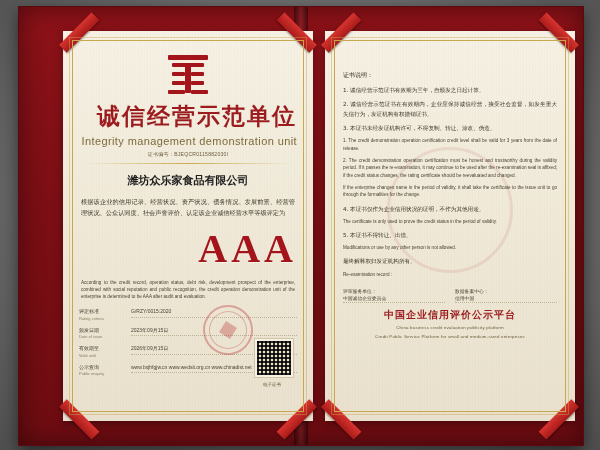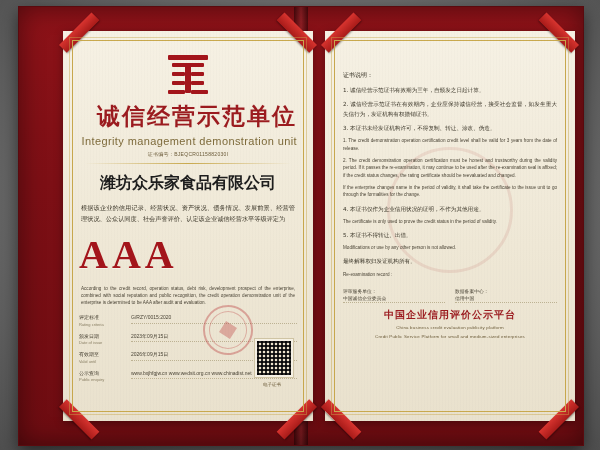--- a/index.html
+++ b/index.html
@@ -74,29 +74,29 @@
     margin-top:3px;
   }
   .certno{
     text-align:center;font-size:5px;color:#6a5a38;margin-top:4px;letter-spacing:.3px;
   }
   .rule{
     height:1px;background:linear-gradient(90deg,rgba(201,169,78,0),#c9a94e,rgba(201,169,78,0));
     margin:6px 6px 0;
   }
   .company{
-    text-align:center;font-size:16px;color:#1d1d1d;font-weight:bold;margin-top:9px;
+    text-align:center;font-size:11px;color:#1d1d1d;font-weight:bold;margin-top:9px;
     font-family:"DejaVu Sans","Liberation Sans",sans-serif;
   }
   .para{
     margin:8px 2px 0;font-size:6.2px;line-height:1.85;color:#3a3528;text-align:justify;
     font-family:"DejaVu Sans","Liberation Sans",sans-serif;
   }
   .grade{
-    text-align:left;color:#a3151b;font-weight:bold;font-size:40px;
+    text-align:right;color:#a3151b;font-weight:bold;font-size:40px;
     letter-spacing:4px;line-height:1;margin-top:10px;
     font-family:"Liberation Serif",serif;
     text-shadow:0 1px 0 rgba(255,255,255,.5);
   }
   .enpara{
     margin:10px 2px 0;font-size:4.6px;line-height:1.55;color:#4a4436;text-align:justify;
   }
   .fields{margin-top:8px;font-size:5px;color:#4a4436;line-height:1.5;}
   .field-row{display:flex;align-items:flex-start;margin-bottom:5px;}
   .field-label{width:52px;flex:0 0 52px;}

